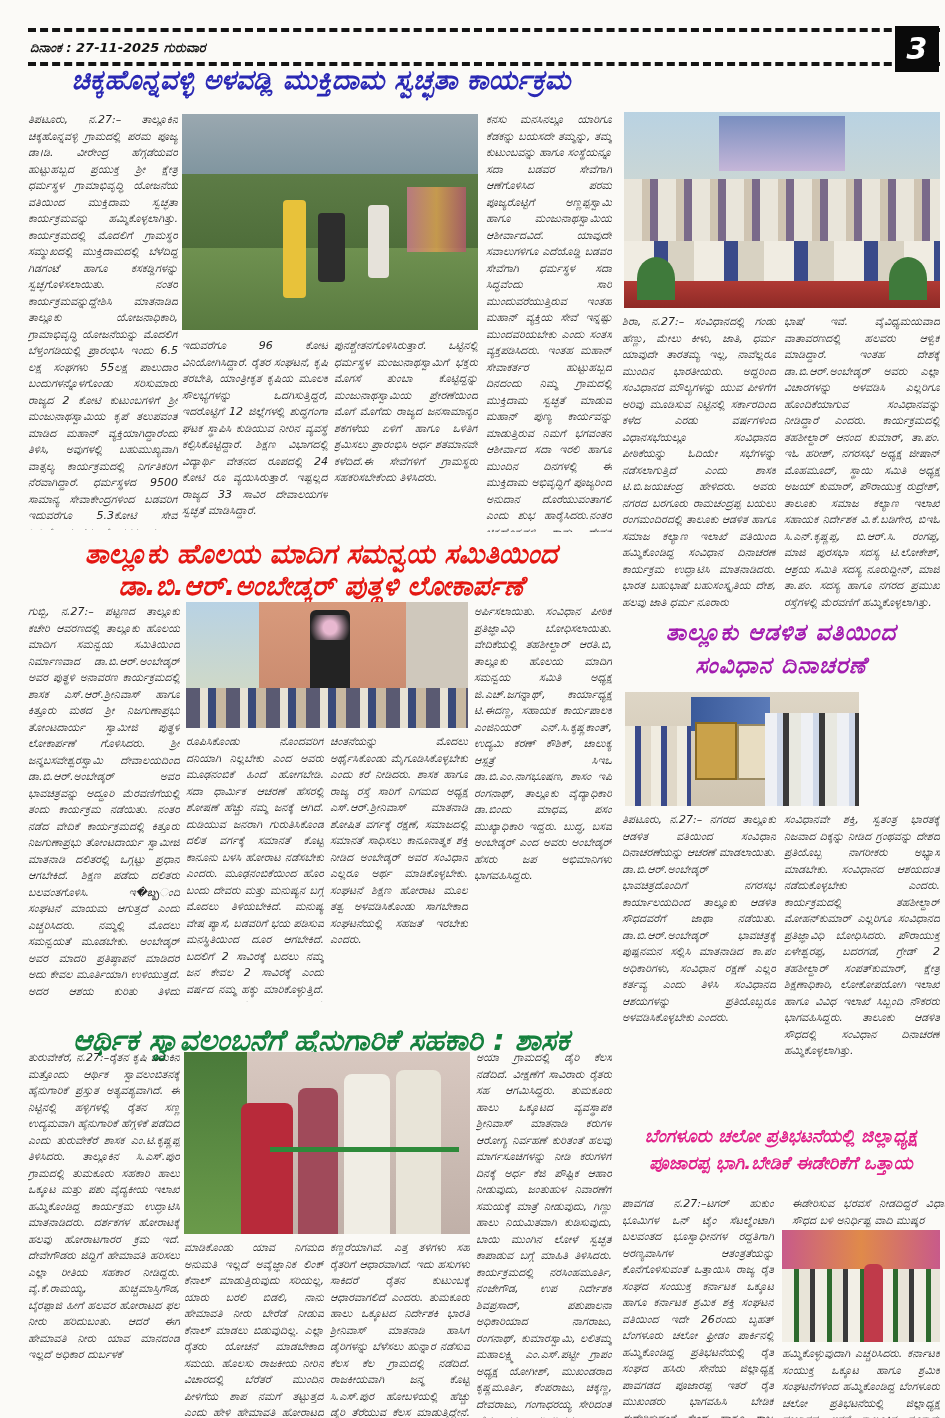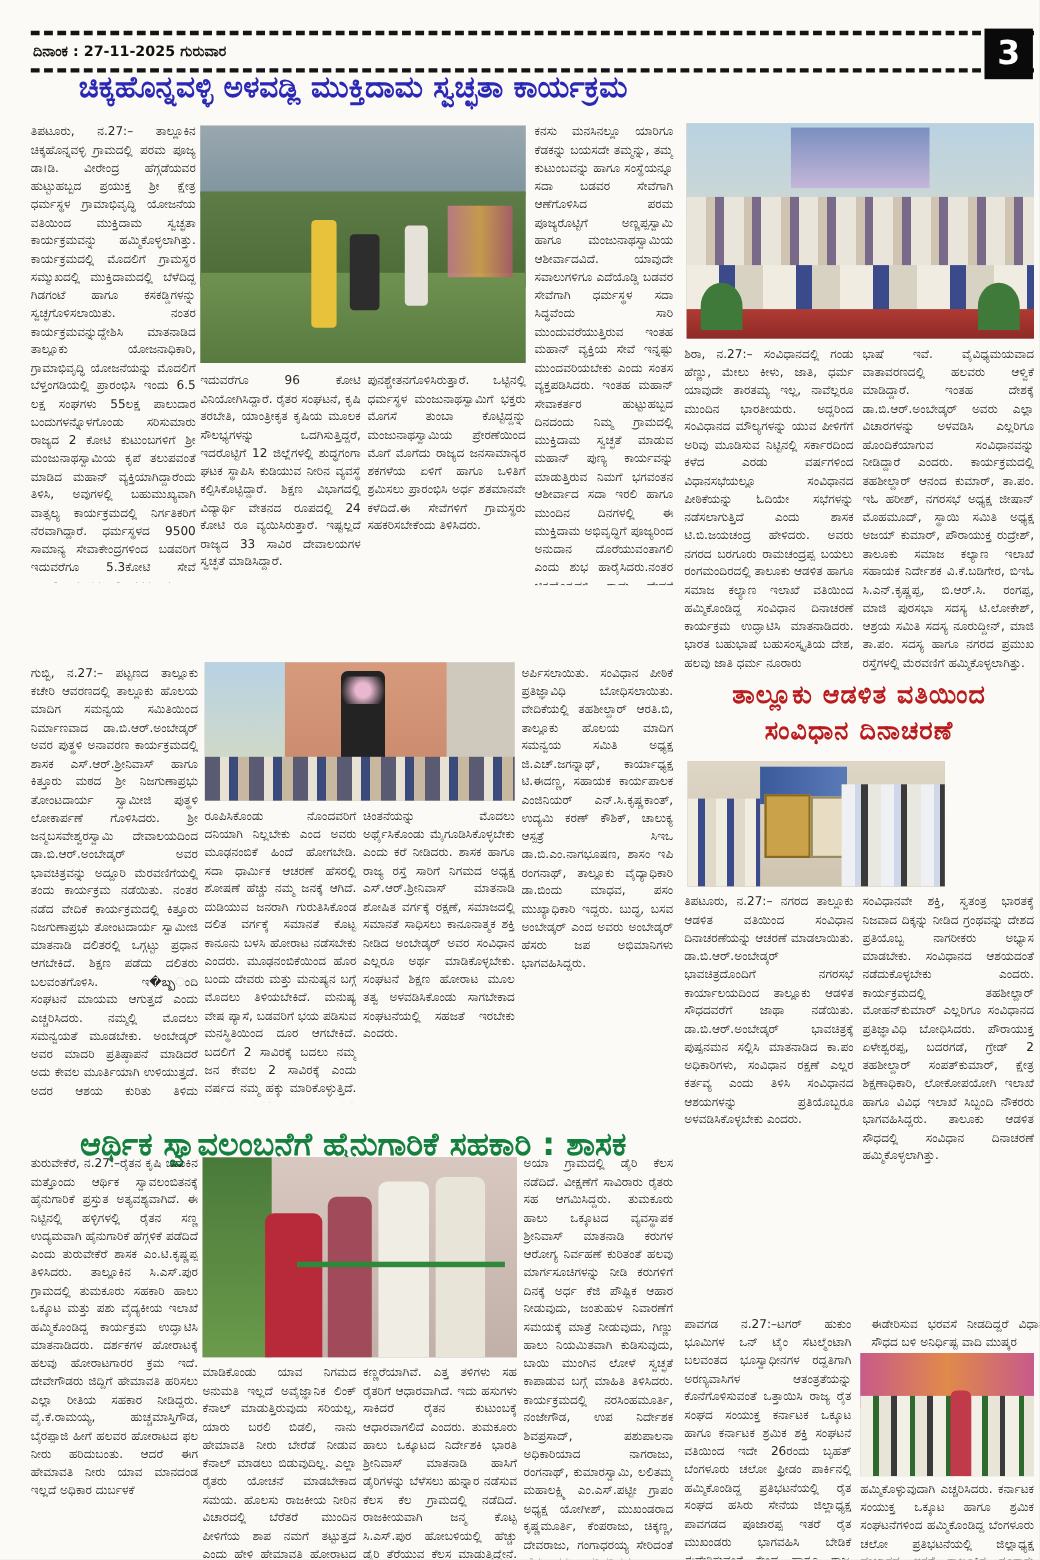--- a/index.html
+++ b/index.html
@@ -1,28 +1,28 @@
 <!DOCTYPE html>
 <html><head>
 <meta charset="utf-8">
 <style>
   html,body{margin:0;padding:0;background:#e8e6e0;}
   .page{position:relative;width:945px;height:1418px;margin:0 auto;background:#fbfaf7;
-        font-family:"DejaVu Sans","Liberation Sans",sans-serif;color:#1d1d1d;overflow:hidden;}
+        font-family:"DejaVu Sans","Liberation Sans",sans-serif;color:#1d1d1d;overflow:hidden;font-style:italic;}
   .rule-dashed{position:absolute;height:0;border-top:4px dashed #141414;}
   .hdr-date{position:absolute;left:30px;top:40px;font-size:13px;font-weight:bold;color:#111;}
   .masthead{position:absolute;left:0;top:36px;width:945px;text-align:center;font-size:21px;font-weight:bold;color:#050505;}
   .pagenum{position:absolute;right:6px;top:26px;width:44px;height:46px;background:#0a0a0a;color:#fff;
            font-size:30px;font-weight:bold;text-align:center;line-height:46px;}
   .headline{position:absolute;text-align:center;font-weight:bold;}
   .h1a{left:30px;top:64px;width:582px;font-size:27px;color:#2a28b4;}
   .h2a{left:620px;top:62px;width:322px;font-size:18px;line-height:1.35;color:#e0218a;}
   .h3a{left:30px;top:538px;width:582px;font-size:27px;line-height:1.2;color:#e41712;}
   .h4a{left:30px;top:1006px;width:582px;font-size:29px;color:#15803d;margin-top:17px;}
-  .h5a{left:620px;top:616px;width:322px;font-size:23px;line-height:1.45;color:#b91c1c;letter-spacing:1px;}
+  .h5a{left:620px;top:616px;width:322px;font-size:23px;line-height:1.45;color:#a21caf;letter-spacing:1px;}
   .h6a{left:620px;top:1122px;width:322px;font-size:18px;line-height:1.5;color:#e0218a;}
   .col{position:absolute;font-size:11px;line-height:1.5;text-align:justify;color:#262626;overflow:hidden;
        word-break:break-word;}
   .photo{position:absolute;overflow:hidden;background:#cfc8bc;}
   .patch{position:absolute;}
 </style>
 </head>
 <body>
 
 <div class="page">
@@ -52,20 +52,24 @@
     <div class="patch" style="left:30%;top:2%;width:40%;height:28%;background:linear-gradient(#7a8fc0,#c5b6d8);"></div>
     <div class="patch" style="left:0;top:34%;width:100%;height:34%;background:repeating-linear-gradient(90deg,#e9e5da 0 18px,#cfc4b2 18px 26px,#7a6a8a 26px 34px);"></div>
     <div class="patch" style="left:0;top:66%;width:100%;height:22%;background:repeating-linear-gradient(90deg,#f0ece2 0 30px,#3a4a8a 30px 44px,#d8d2c2 44px 70px);"></div>
     <div class="patch" style="left:0;top:86%;width:100%;height:14%;background:linear-gradient(#b03a34,#8e2a26);"></div>
     <div class="patch" style="left:4%;top:74%;width:12%;height:22%;background:#3f7a3b;border-radius:50% 50% 0 0;"></div>
     <div class="patch" style="left:84%;top:74%;width:12%;height:22%;background:#3f7a3b;border-radius:50% 50% 0 0;"></div>
   </div>
   <div class="col" style="left:622px;top:314px;width:154px;height:298px;">ಶಿರಾ, ನ.27:– ಸಂವಿಧಾನದಲ್ಲಿ ಗಂಡು ಹೆಣ್ಣು, ಮೇಲು ಕೀಳು, ಜಾತಿ, ಧರ್ಮ ಯಾವುದೇ ತಾರತಮ್ಯ ಇಲ್ಲ, ನಾವೆಲ್ಲರೂ ಮುಂದಿನ ಭಾರತೀಯರು. ಅದ್ದರಿಂದ ಸಂವಿಧಾನದ ಮೌಲ್ಯಗಳನ್ನು ಯುವ ಪೀಳಿಗೆಗೆ ಅರಿವು ಮೂಡಿಸುವ ನಿಟ್ಟಿನಲ್ಲಿ ಸರ್ಕಾರದಿಂದ ಕಳೆದ ಎರಡು ವರ್ಷಗಳಿಂದ ವಿಧಾನಸಭೆಯಲ್ಲೂ ಸಂವಿಧಾನದ ಪೀಠಿಕೆಯನ್ನು ಓದಿಯೇ ಸಭೆಗಳನ್ನು ನಡೆಸಲಾಗುತ್ತಿದೆ ಎಂದು ಶಾಸಕ ಟಿ.ಬಿ.ಜಯಚಂದ್ರ ಹೇಳಿದರು. ಅವರು ನಗರದ ಬರಗೂರು ರಾಮಚಂದ್ರಪ್ಪ ಬಯಲು ರಂಗಮಂದಿರದಲ್ಲಿ ತಾಲೂಕು ಆಡಳಿತ ಹಾಗೂ ಸಮಾಜ ಕಲ್ಯಾಣ ಇಲಾಖೆ ವತಿಯಿಂದ ಹಮ್ಮಿಕೊಂಡಿದ್ದ ಸಂವಿಧಾನ ದಿನಾಚರಣೆ ಕಾರ್ಯಕ್ರಮ ಉದ್ಘಾಟಿಸಿ ಮಾತನಾಡಿದರು. ಭಾರತ ಬಹುಭಾಷೆ ಬಹುಸಂಸ್ಕೃತಿಯ ದೇಶ, ಹಲವು ಜಾತಿ ಧರ್ಮ ನೂರಾರು</div>
   <div class="col" style="left:784px;top:314px;width:156px;height:298px;">ಭಾಷೆ ಇವೆ. ವೈವಿಧ್ಯಮಯವಾದ ವಾತಾವರಣದಲ್ಲಿ ಹಲವರು ಆಳ್ವಿಕೆ ಮಾಡಿದ್ದಾರೆ. ಇಂತಹ ದೇಶಕ್ಕೆ ಡಾ.ಬಿ.ಆರ್.ಅಂಬೇಡ್ಕರ್ ಅವರು ಎಲ್ಲಾ ವಿಚಾರಗಳನ್ನು ಅಳವಡಿಸಿ ಎಲ್ಲರಿಗೂ ಹೊಂದಿಕೆಯಾಗುವ ಸಂವಿಧಾನವನ್ನು ನೀಡಿದ್ದಾರೆ ಎಂದರು. ಕಾರ್ಯಕ್ರಮದಲ್ಲಿ ತಹಶೀಲ್ದಾರ್ ಆನಂದ ಕುಮಾರ್, ತಾ.ಪಂ. ಇಓ ಹರೀಶ್, ನಗರಸಭೆ ಅಧ್ಯಕ್ಷ ಜೀಷಾನ್ ಮೊಹಮೂದ್, ಸ್ಥಾಯಿ ಸಮಿತಿ ಅಧ್ಯಕ್ಷ ಅಜಯ್ ಕುಮಾರ್, ಪೌರಾಯುಕ್ತ ರುದ್ರೇಶ್, ತಾಲೂಕು ಸಮಾಜ ಕಲ್ಯಾಣ ಇಲಾಖೆ ಸಹಾಯಕ ನಿರ್ದೇಶಕ ವಿ.ಕೆ.ಬಡಿಗೇರ, ಬಿಇಓ ಸಿ.ಎನ್.ಕೃಷ್ಣಪ್ಪ, ಬಿ.ಆರ್.ಸಿ. ರಂಗಪ್ಪ, ಮಾಜಿ ಪುರಸಭಾ ಸದಸ್ಯ ಟಿ.ಲೋಕೇಶ್, ಆಶ್ರಯ ಸಮಿತಿ ಸದಸ್ಯ ನೂರುದ್ದೀನ್, ಮಾಜಿ ತಾ.ಪಂ. ಸದಸ್ಯ ಹಾಗೂ ನಗರದ ಪ್ರಮುಖ ರಸ್ತೆಗಳಲ್ಲಿ ಮೆರವಣಿಗೆ ಹಮ್ಮಿಕೊಳ್ಳಲಾಗಿತ್ತು.</div>
 
+  <div class="headline h3a">
+    <span>ತಾಲ್ಲೂಕು ಹೊಲಯ ಮಾದಿಗ ಸಮನ್ವಯ ಸಮಿತಿಯಿಂದ</span><br>
+    <span>ಡಾ.ಬಿ.ಆರ್.ಅಂಬೇಡ್ಕರ್ ಪುತ್ಥಳಿ ಲೋಕಾರ್ಪಣೆ</span>
+  </div>
   <div class="col" style="left:28px;top:604px;width:152px;height:398px;">ಗುಬ್ಬಿ, ನ.27:– ಪಟ್ಟಣದ ತಾಲ್ಲೂಕು ಕಚೇರಿ ಆವರಣದಲ್ಲಿ ತಾಲ್ಲೂಕು ಹೊಲಯ ಮಾದಿಗ ಸಮನ್ವಯ ಸಮಿತಿಯಿಂದ ನಿರ್ಮಾಣವಾದ ಡಾ.ಬಿ.ಆರ್.ಅಂಬೇಡ್ಕರ್ ಅವರ ಪುತ್ಥಳಿ ಅನಾವರಣ ಕಾರ್ಯಕ್ರಮದಲ್ಲಿ ಶಾಸಕ ಎಸ್.ಆರ್.ಶ್ರೀನಿವಾಸ್ ಹಾಗೂ ಕಿತ್ತೂರು ಮಠದ ಶ್ರೀ ನಿಜಗುಣಾಪ್ರಭು ತೋಂಟದಾರ್ಯ ಸ್ವಾಮೀಜಿ ಪುತ್ಥಳಿ ಲೋಕಾರ್ಪಣೆ ಗೊಳಿಸಿದರು. ಶ್ರೀ ಜನ್ಮಬಸವೇಶ್ವರಸ್ವಾಮಿ ದೇವಾಲಯದಿಂದ ಡಾ.ಬಿ.ಆರ್.ಅಂಬೇಡ್ಕರ್ ಅವರ ಭಾವಚಿತ್ರವನ್ನು ಅದ್ದೂರಿ ಮೆರವಣಿಗೆಯಲ್ಲಿ ತಂದು ಕಾರ್ಯಕ್ರಮ ನಡೆಯಿತು. ನಂತರ ನಡೆದ ವೇದಿಕೆ ಕಾರ್ಯಕ್ರಮದಲ್ಲಿ ಕಿತ್ತೂರು ನಿಜಗುಣಾಪ್ರಭು ತೋಂಟದಾರ್ಯ ಸ್ವಾಮೀಜಿ ಮಾತನಾಡಿ ದಲಿತರಲ್ಲಿ ಒಗ್ಗಟ್ಟು ಪ್ರಧಾನ ಆಗಬೇಕಿದೆ. ಶಿಕ್ಷಣ ಪಡೆದು ದಲಿತರು ಬಲವಂತಗೊಳಿಸಿ. ಇ�బ్బಂದಿ ಸಂಘಟನೆ ಮಾಯಮ ಆಗುತ್ತದೆ ಎಂದು ಎಚ್ಚರಿಸಿದರು. ನಮ್ಮಲ್ಲಿ ಮೊದಲು ಸಮನ್ವಯತೆ ಮೂಡಬೇಕು. ಅಂಬೇಡ್ಕರ್ ಅವರ ಮಾದರಿ ಪ್ರತಿಷ್ಠಾಪನೆ ಮಾಡಿದರೆ ಅದು ಕೇವಲ ಮೂರ್ತಿಯಾಗಿ ಉಳಿಯುತ್ತದೆ. ಅದರ ಆಶಯ ಕುರಿತು ತಿಳಿದು ಅರ್ಥೈಸಿಕೊಳ್ಳಬೇಕು. ಅಂಬೇಡ್ಕರ್ ಅವರ ಅಧ್ಯಯನಗಳನ್ನು ಅವರ ಆದರ್ಶಗಳನ್ನು</div>
   <div class="photo" style="left:186px;top:602px;width:282px;height:126px;">
     <div class="patch" style="left:0;top:0;width:28%;height:70%;background:linear-gradient(#b8d2e4,#cfd9c8);"></div>
     <div class="patch" style="left:26%;top:0;width:52%;height:80%;background:linear-gradient(#d89a7c,#c98a6e);"></div>
     <div class="patch" style="left:44%;top:6%;width:14%;height:64%;background:#232323;border-radius:6px 6px 0 0;"></div>
     <div class="patch" style="left:40%;top:10%;width:22%;height:20%;background:radial-gradient(circle,#e8b8d0 20%,transparent 60%);"></div>
     <div class="patch" style="left:0;top:68%;width:100%;height:32%;background:repeating-linear-gradient(90deg,#5a5a72 0 14px,#e8e2d4 14px 22px,#3a4a7a 22px 30px,#c8b8a0 30px 40px);"></div>
   </div>
   <div class="col" style="left:186px;top:734px;width:138px;height:268px;">ರೂಪಿಸಿಕೊಂಡು ನೊಂದವರಿಗೆ ದನಿಯಾಗಿ ನಿಲ್ಲಬೇಕು ಎಂದ ಅವರು ಮೂಢನಂಬಿಕೆ ಹಿಂದೆ ಹೋಗಬೇಡಿ. ಸದಾ ಧಾರ್ಮಿಕ ಆಚರಣೆ ಹೆಸರಲ್ಲಿ ಶೋಷಣೆ ಹೆಚ್ಚು ನಮ್ಮ ಜನಕ್ಕೆ ಆಗಿದೆ. ದುಡಿಯುವ ಜನರಾಗಿ ಗುರುತಿಸಿಕೊಂಡ ದಲಿತ ವರ್ಗಕ್ಕೆ ಸಮಾನತೆ ಕೊಟ್ಟ ಕಾನೂನು ಬಳಸಿ ಹೋರಾಟ ನಡೆಸಬೇಕು ಎಂದರು. ಮೂಢನಂಬಿಕೆಯಿಂದ ಹೊರ ಬಂದು ದೇವರು ಮತ್ತು ಮನುಷ್ಯನ ಬಗ್ಗೆ ಮೊದಲು ತಿಳಿಯಬೇಕಿದೆ. ಮನುಷ್ಯ ವೇಷ ಪ್ಯಾಸೆ, ಬಡವರಿಗೆ ಭಯ ಪಡಿಸುವ ಮನಸ್ಥಿತಿಯಿಂದ ದೂರ ಆಗಬೇಕಿದೆ. ಬದಲಿಗೆ 2 ಸಾವಿರಕ್ಕೆ ಬದಲು ನಮ್ಮ ಜನ ಕೇವಲ 2 ಸಾವಿರಕ್ಕೆ ಎಂದು ವರ್ಷದ ನಮ್ಮ ಹಕ್ಕು ಮಾರಿಕೊಳ್ಳುತ್ತಿದೆ. ಇಂತಹ ನಡತೆ ದಡ ಸಾಗಿಸಲೇ ಅಂಬೇಡ್ಕರ್ ಅವರ ಬದುಕಿನ ಸಾಗಿಸಬೇಕಿದೆ. ದಲಿತ ಪರ ಚಿಂತಕರ</div>
   <div class="col" style="left:330px;top:734px;width:138px;height:268px;">ಚಿಂತನೆಯನ್ನು ಮೊದಲು ಅರ್ಥೈಸಿಕೊಂಡು ಮೈಗೂಡಿಸಿಕೊಳ್ಳಬೇಕು ಎಂದು ಕರೆ ನೀಡಿದರು. ಶಾಸಕ ಹಾಗೂ ರಾಜ್ಯ ರಸ್ತೆ ಸಾರಿಗೆ ನಿಗಮದ ಅಧ್ಯಕ್ಷ ಎಸ್.ಆರ್.ಶ್ರೀನಿವಾಸ್ ಮಾತನಾಡಿ ಶೋಷಿತ ವರ್ಗಕ್ಕೆ ರಕ್ಷಣೆ, ಸಮಾಜದಲ್ಲಿ ಸಮಾನತೆ ಸಾಧಿಸಲು ಕಾನೂನಾತ್ಮಕ ಶಕ್ತಿ ನೀಡಿದ ಅಂಬೇಡ್ಕರ್ ಅವರ ಸಂವಿಧಾನ ಎಲ್ಲರೂ ಅರ್ಥ ಮಾಡಿಕೊಳ್ಳಬೇಕು. ಸಂಘಟನೆ ಶಿಕ್ಷಣ ಹೋರಾಟ ಮೂಲ ತತ್ವ ಅಳವಡಿಸಿಕೊಂಡು ಸಾಗಬೇಕಾದ ಸಂಘಟನೆಯಲ್ಲಿ ಸಹಜತೆ ಇರಬೇಕು ಎಂದರು.</div>
@@ -94,20 +98,24 @@
     <div class="patch" style="left:0;top:0;width:100%;height:100%;background:linear-gradient(#ded6c6,#cfc4b0);"></div>
     <div class="patch" style="left:28%;top:4%;width:34%;height:30%;background:linear-gradient(90deg,#3a5a9a,#5a7ab8);"></div>
     <div class="patch" style="left:30%;top:26%;width:16%;height:48%;background:#caa24a;border:2px solid #8a6a22;"></div>
     <div class="patch" style="left:48%;top:28%;width:12%;height:46%;background:#e8ddc2;border:2px solid #9a8a62;"></div>
     <div class="patch" style="left:0;top:30%;width:28%;height:70%;background:repeating-linear-gradient(90deg,#f0ece0 0 10px,#3a4a8a 10px 16px,#e0d8c8 16px 26px);"></div>
     <div class="patch" style="left:60%;top:18%;width:40%;height:82%;background:repeating-linear-gradient(90deg,#eef0f4 0 12px,#cfd8e8 12px 18px,#3a3a3a 18px 24px,#e8e8e0 24px 36px);"></div>
   </div>
   <div class="col" style="left:622px;top:812px;width:154px;height:308px;">ತಿಪಟೂರು, ನ.27:– ನಗರದ ತಾಲ್ಲೂಕು ಆಡಳಿತ ವತಿಯಿಂದ ಸಂವಿಧಾನ ದಿನಾಚರಣೆಯನ್ನು ಆಚರಣೆ ಮಾಡಲಾಯಿತು. ಡಾ.ಬಿ.ಆರ್.ಅಂಬೇಡ್ಕರ್ ಭಾವಚಿತ್ರದೊಂದಿಗೆ ನಗರಸಭೆ ಕಾರ್ಯಾಲಯದಿಂದ ತಾಲ್ಲೂಕು ಆಡಳಿತ ಸೌಧದವರೆಗೆ ಜಾಥಾ ನಡೆಯಿತು. ಡಾ.ಬಿ.ಆರ್.ಅಂಬೇಡ್ಕರ್ ಭಾವಚಿತ್ರಕ್ಕೆ ಪುಷ್ಪನಮನ ಸಲ್ಲಿಸಿ ಮಾತನಾಡಿದ ಕಾ.ಪಂ ಅಧಿಕಾರಿಗಳು, ಸಂವಿಧಾನ ರಕ್ಷಣೆ ಎಲ್ಲರ ಕರ್ತವ್ಯ ಎಂದು ತಿಳಿಸಿ ಸಂವಿಧಾನದ ಆಶಯಗಳನ್ನು ಪ್ರತಿಯೊಬ್ಬರೂ ಅಳವಡಿಸಿಕೊಳ್ಳಬೇಕು ಎಂದರು.</div>
   <div class="col" style="left:784px;top:812px;width:156px;height:308px;">ಸಂವಿಧಾನವೇ ಶಕ್ತಿ, ಸ್ವತಂತ್ರ ಭಾರತಕ್ಕೆ ನಿಜವಾದ ದಿಕ್ಕನ್ನು ನೀಡಿದ ಗ್ರಂಥವನ್ನು ದೇಶದ ಪ್ರತಿಯೊಬ್ಬ ನಾಗರೀಕರು ಅಭ್ಯಾಸ ಮಾಡಬೇಕು. ಸಂವಿಧಾನದ ಆಶಯದಂತೆ ನಡೆದುಕೊಳ್ಳಬೇಕು ಎಂದರು. ಕಾರ್ಯಕ್ರಮದಲ್ಲಿ ತಹಶೀಲ್ದಾರ್ ಮೋಹನ್‌ಕುಮಾರ್ ಎಲ್ಲರಿಗೂ ಸಂವಿಧಾನದ ಪ್ರತಿಜ್ಞಾವಿಧಿ ಬೋಧಿಸಿದರು. ಪೌರಾಯುಕ್ತ ಏಳೇಶ್ವರಪ್ಪ, ಬದರಗಡೆ, ಗ್ರೇಡ್ 2 ತಹಶೀಲ್ದಾರ್ ಸಂಪತ್‌ಕುಮಾರ್, ಕ್ಷೇತ್ರ ಶಿಕ್ಷಣಾಧಿಕಾರಿ, ಲೋಕೋಪಯೋಗಿ ಇಲಾಖೆ ಹಾಗೂ ವಿವಿಧ ಇಲಾಖೆ ಸಿಬ್ಬಂದಿ ನೌಕರರು ಭಾಗವಹಿಸಿದ್ದರು. ತಾಲೂಕು ಆಡಳಿತ ಸೌಧದಲ್ಲಿ ಸಂವಿಧಾನ ದಿನಾಚರಣೆ ಹಮ್ಮಿಕೊಳ್ಳಲಾಗಿತ್ತು.</div>
 
+  <div class="headline h6a">
+    <span>ಬೆಂಗಳೂರು ಚಲೋ ಪ್ರತಿಭಟನೆಯಲ್ಲಿ ಜಿಲ್ಲಾಧ್ಯಕ್ಷ</span><br>
+    <span>ಪೂಜಾರಪ್ಪ ಭಾಗಿ.ಬೇಡಿಕೆ ಈಡೇರಿಕೆಗೆ ಒತ್ತಾಯ</span>
+  </div>
   <div class="col" style="left:622px;top:1196px;width:152px;height:222px;">ಪಾವಗಡ ನ.27:–ಟಗರ್ ಹುಕುಂ ಭೂಮಿಗಳ ಒನ್ ಟೈಂ ಸೆಟಲ್ಮೆಂಟಾಗಿ ಬಲವಂತದ ಭೂಸ್ವಾಧೀನಗಳ ರದ್ದತಿಗಾಗಿ ಅರಣ್ಯವಾಸಿಗಳ ಆತಂತ್ರತೆಯನ್ನು ಕೊನೆಗೊಳಿಸುವಂತೆ ಒತ್ತಾಯಿಸಿ ರಾಜ್ಯ ರೈತ ಸಂಘದ ಸಂಯುಕ್ತ ಕರ್ನಾಟಕ ಒಕ್ಕೂಟ ಹಾಗೂ ಕರ್ನಾಟಕ ಶ್ರಮಿಕ ಶಕ್ತಿ ಸಂಘಟನೆ ವತಿಯಿಂದ ಇದೇ 26ರಂದು ಬೃಹತ್ ಬೆಂಗಳೂರು ಚಲೋ ಫ್ರೀಡಂ ಪಾರ್ಕಿನಲ್ಲಿ ಹಮ್ಮಿಕೊಂಡಿದ್ದ ಪ್ರತಿಭಟನೆಯಲ್ಲಿ ರೈತ ಸಂಘದ ಹಸಿರು ಸೇನೆಯ ಜಿಲ್ಲಾಧ್ಯಕ್ಷ ಪಾವಗಡದ ಪೂಜಾರಪ್ಪ ಇತರೆ ರೈತ ಮುಖಂಡರು ಭಾಗವಹಿಸಿ ಬೇಡಿಕೆ ಈಡೇರಿಸುವಂತೆ ಕೇಂದ್ರ ಹಾಗೂ ರಾಜ್ಯ ಸರ್ಕಾರಕ್ಕೆ ಆಗ್ರಹಿಸಿದರು.ಬೇಡಿಕೆ</div>
   <div class="col" style="left:792px;top:1196px;width:158px;height:32px;">ಈಡೇರಿಸುವ ಭರವಸೆ ನೀಡದಿದ್ದರೆ ವಿಧಾನ ಸೌಧದ ಬಳಿ ಅನಿರ್ಧಿಷ್ಟ ವಾದಿ ಮುಷ್ಕರ</div>
   <div class="photo" style="left:782px;top:1230px;width:158px;height:112px;">
     <div class="patch" style="left:0;top:0;width:100%;height:45%;background:linear-gradient(90deg,#c85a8a,#e08a4a,#c85a8a);"></div>
     <div class="patch" style="left:0;top:35%;width:100%;height:65%;background:repeating-linear-gradient(90deg,#f2efe6 0 12px,#2e6a2e 12px 17px,#e8e4d8 17px 28px,#3a3a3a 28px 33px);"></div>
     <div class="patch" style="left:52%;top:30%;width:12%;height:70%;background:#c03a4a;border-radius:6px 6px 0 0;"></div>
   </div>
   <div class="col" style="left:782px;top:1346px;width:158px;height:72px;">ಹಮ್ಮಿಕೊಳ್ಳುವುದಾಗಿ ಎಚ್ಚರಿಸಿದರು. ಕರ್ನಾಟಕ ಸಂಯುಕ್ತ ಒಕ್ಕೂಟ ಹಾಗೂ ಶ್ರಮಿಕ ಸಂಘಟನೆಗಳಿಂದ ಹಮ್ಮಿಕೊಂಡಿದ್ದ ಬೆಂಗಳೂರು ಚಲೋ ಪ್ರತಿಭಟನೆಯಲ್ಲಿ ಜಿಲ್ಲಾಧ್ಯಕ್ಷ ಪೂಜಾರಪ್ಪ ಇತರೆ ತಾಲೂಕಿನ ನೂರಾರು ಮಂದಿ ರೈತ ಮುಖಂಡರು ಭಾಗವಹಿಸಿದ್ದರು</div>
 
 </div>

